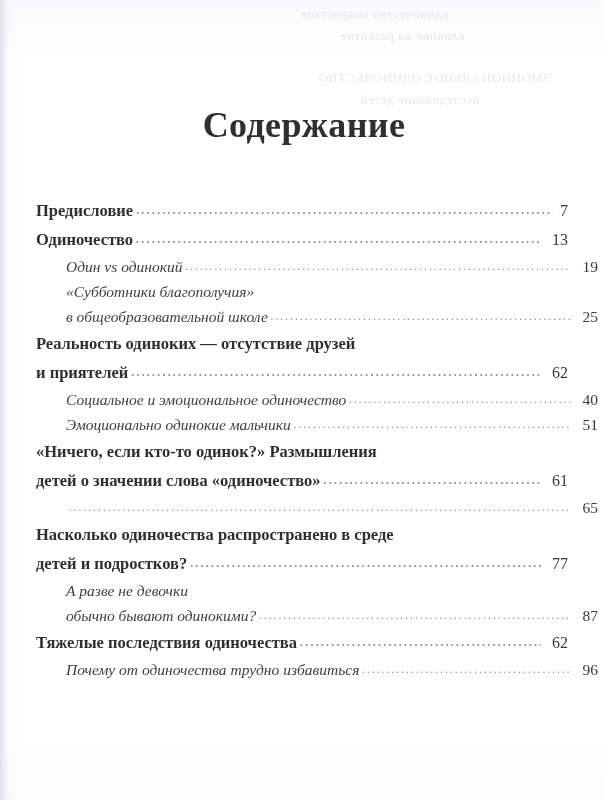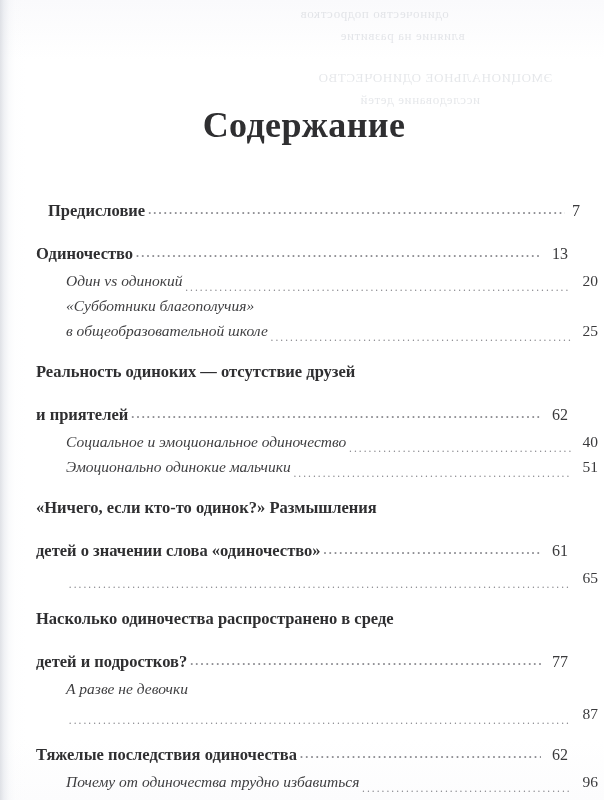--- a/index.html
+++ b/index.html
@@ -113,33 +113,31 @@
     white-space: pre;
     padding-left: 2px;
   }
 
   
   .lvl1 {
     font-weight: bold;
     font-size: 16.5px;
     line-height: 29px;
     color: #2f2f31;
-    margin-top: 14px;
-  }
-  .lvl1:first-child { margin-top: 0; margin-left: 12px; }
+  }
+  .lvl1:first-child { margin-top: 0; }
   .lvl1 .page { font-size: 16px; font-weight: normal; color: #3a3a3c; }
 
   
   .lvl2 {
     font-style: italic;
     font-size: 15.5px;
     line-height: 25px;
     padding-left: 30px;
     color: #3e3e40;
-    align-items: flex-end;
   }
   .lvl2 .page { font-style: normal; font-size: 15.5px; color: #3a3a3c; }
   .lvl2 .leader::before { font-size: 11.5px; letter-spacing: 2.0px; }
 
   .page-w-7  { width: 12px; }
   .page-w-2  { width: 24px; }
 </style>
 </head>
 <body>
 
@@ -163,21 +161,21 @@
         <span class="page page-w-7">7</span>
       </div>
       <div class="entry lvl1">
         <span class="label">Одиночество</span>
         <span class="leader"></span>
         <span class="page page-w-2">13</span>
       </div>
       <div class="entry lvl2">
         <span class="label">Один vs одинокий</span>
         <span class="leader"></span>
-        <span class="page page-w-2">20</span>
+        <span class="page page-w-2">19</span>
       </div>
       <div class="lvl2 cont">«Субботники благополучия»</div>
       <div class="entry lvl2">
         <span class="label">в общеобразовательной школе</span>
         <span class="leader"></span>
         <span class="page page-w-2">25</span>
       </div>
       <div class="lvl1 cont">Реальность одиноких — отсутствие друзей</div>
       <div class="entry lvl1">
         <span class="label">и приятелей</span>
@@ -205,20 +203,21 @@
         <span class="page page-w-2">65</span>
       </div>
       <div class="lvl1 cont">Насколько одиночества распространено в среде</div>
       <div class="entry lvl1">
         <span class="label">детей и подростков?</span>
         <span class="leader"></span>
         <span class="page page-w-2">77</span>
       </div>
       <div class="lvl2 cont">А разве не девочки</div>
       <div class="entry lvl2">
+        <span class="label">обычно бывают одинокими?</span>
         <span class="leader"></span>
         <span class="page page-w-2">87</span>
       </div>
       <div class="entry lvl1">
         <span class="label">Тяжелые последствия одиночества</span>
         <span class="leader"></span>
         <span class="page page-w-2">62</span>
       </div>
       <div class="entry lvl2">
         <span class="label">Почему от одиночества трудно избавиться</span>

